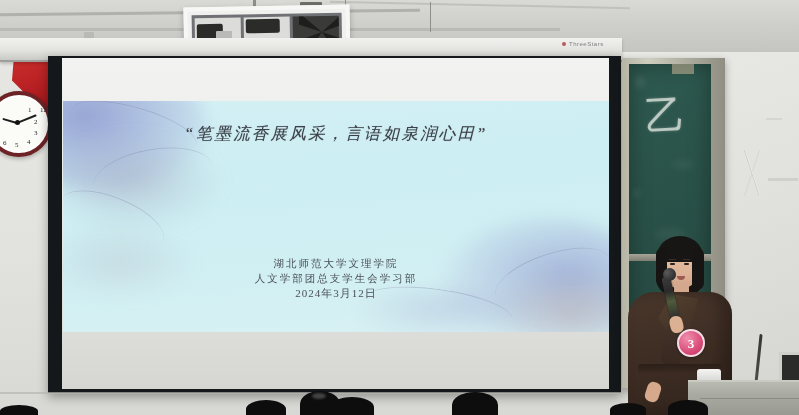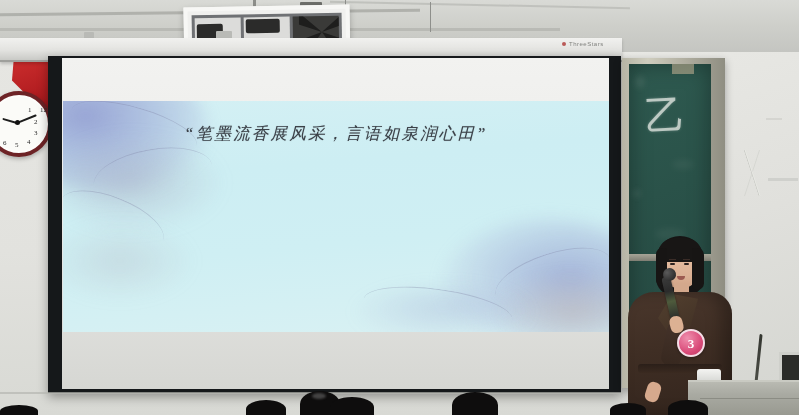--- a/index.html
+++ b/index.html
@@ -473,20 +473,25 @@
     <div class="wash br2"></div>
     <div class="wash bm"></div>
     <div class="inkline l1"></div>
     <div class="inkline l2"></div>
     <div class="inkline l3"></div>
     <div class="inkline l4"></div>
     <div class="inkline l5"></div>
 
     <div class="slide-content">
       <div class="slide-sub">“笔墨流香展风采，言语如泉润心田”</div>
+      <div class="slide-footer">
+        <div>湖北师范大学文理学院</div>
+        <div>人文学部团总支学生会学习部</div>
+        <div class="date">2024年3月12日</div>
+      </div>
     </div>
   </div>
 
   <div class="board-frame"></div>
   <div class="board-face"></div>
   <div class="board-tape"></div>
   <div class="board-chalk">乙</div>
   <div class="board-smudge s1"></div>
   <div class="board-smudge s2"></div>
   <div class="board-smudge s3"></div>

